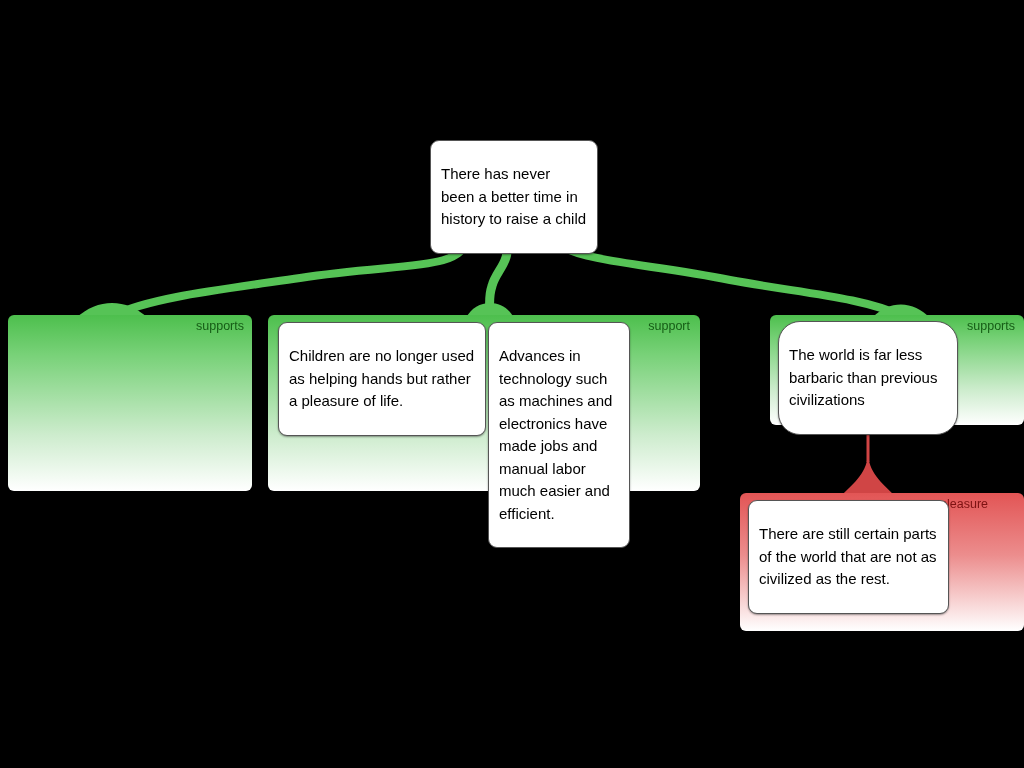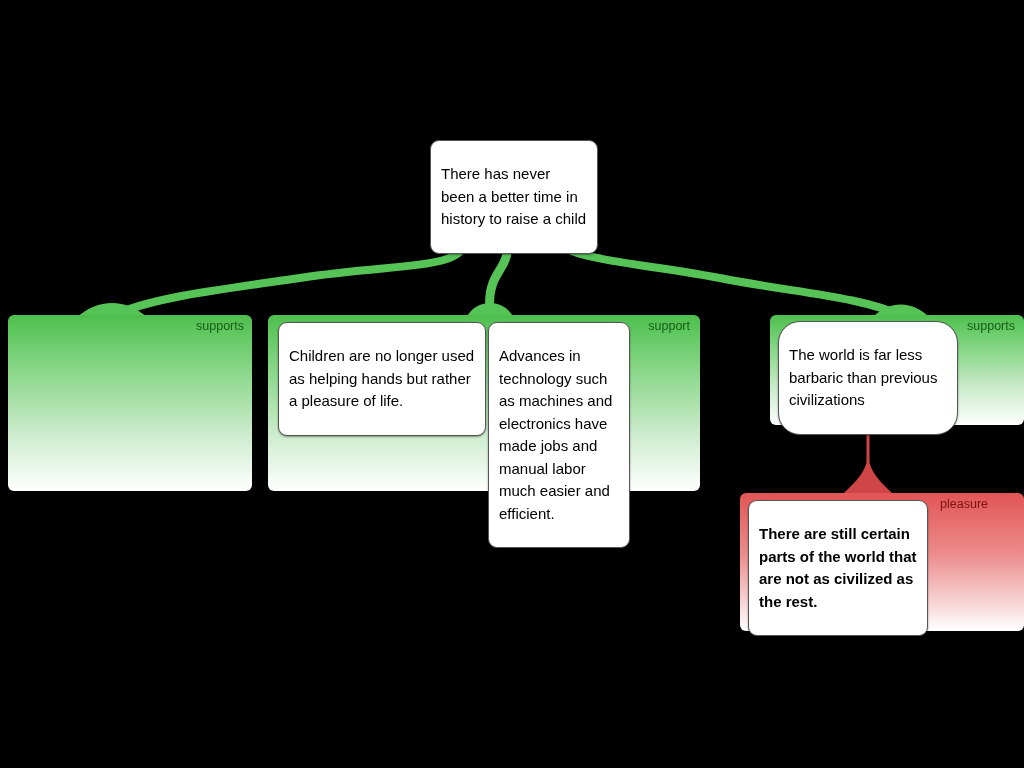--- a/index.html
+++ b/index.html
@@ -68,21 +68,21 @@
   #card-mid-1  { left: 488px; top: 322px; width: 142px; }
 
   
   #panel-right  { left: 770px; top: 315px; width: 254px; height: 110px; }
   #label-right  { right: 9px; }
   #card-right-0 { left: 778px; top: 321px; width: 180px; border-radius: 22px; }
 
   
   #panel-opp  { left: 740px; top: 493px; width: 284px; height: 138px; }
   #label-opp  { right: 36px; }
-  #card-opp-0 { left: 748px; top: 500px; width: 180px; font-weight: bold; }
+  #card-opp-0 { left: 748px; top: 500px; width: 201px; }
 </style>
 </head>
 <body>
 
 <div id="canvas">
 
   <svg id="connectors" width="1024" height="768" viewBox="0 0 1024 768">
 
     <path d="M 468 238 C 462 272, 400 262, 300 278 C 210 291, 150 298, 112 316" fill="none" stroke="#56c356" stroke-width="8" stroke-linecap="round"></path>
     <path d="M 506 238 C 512 262, 496 270, 492 286 C 488 298, 490 305, 490 316" fill="none" stroke="#56c356" stroke-width="9" stroke-linecap="round"></path>

